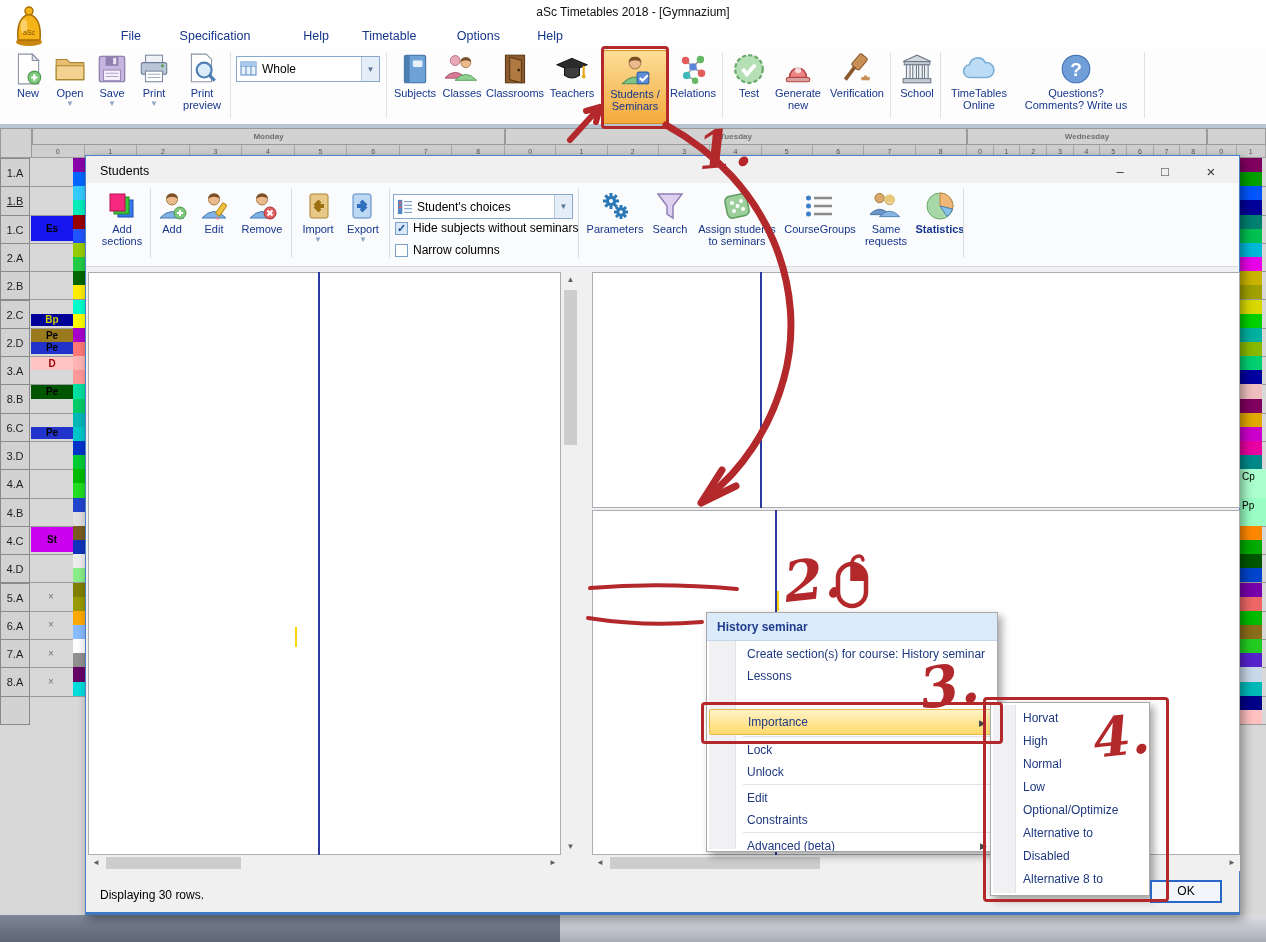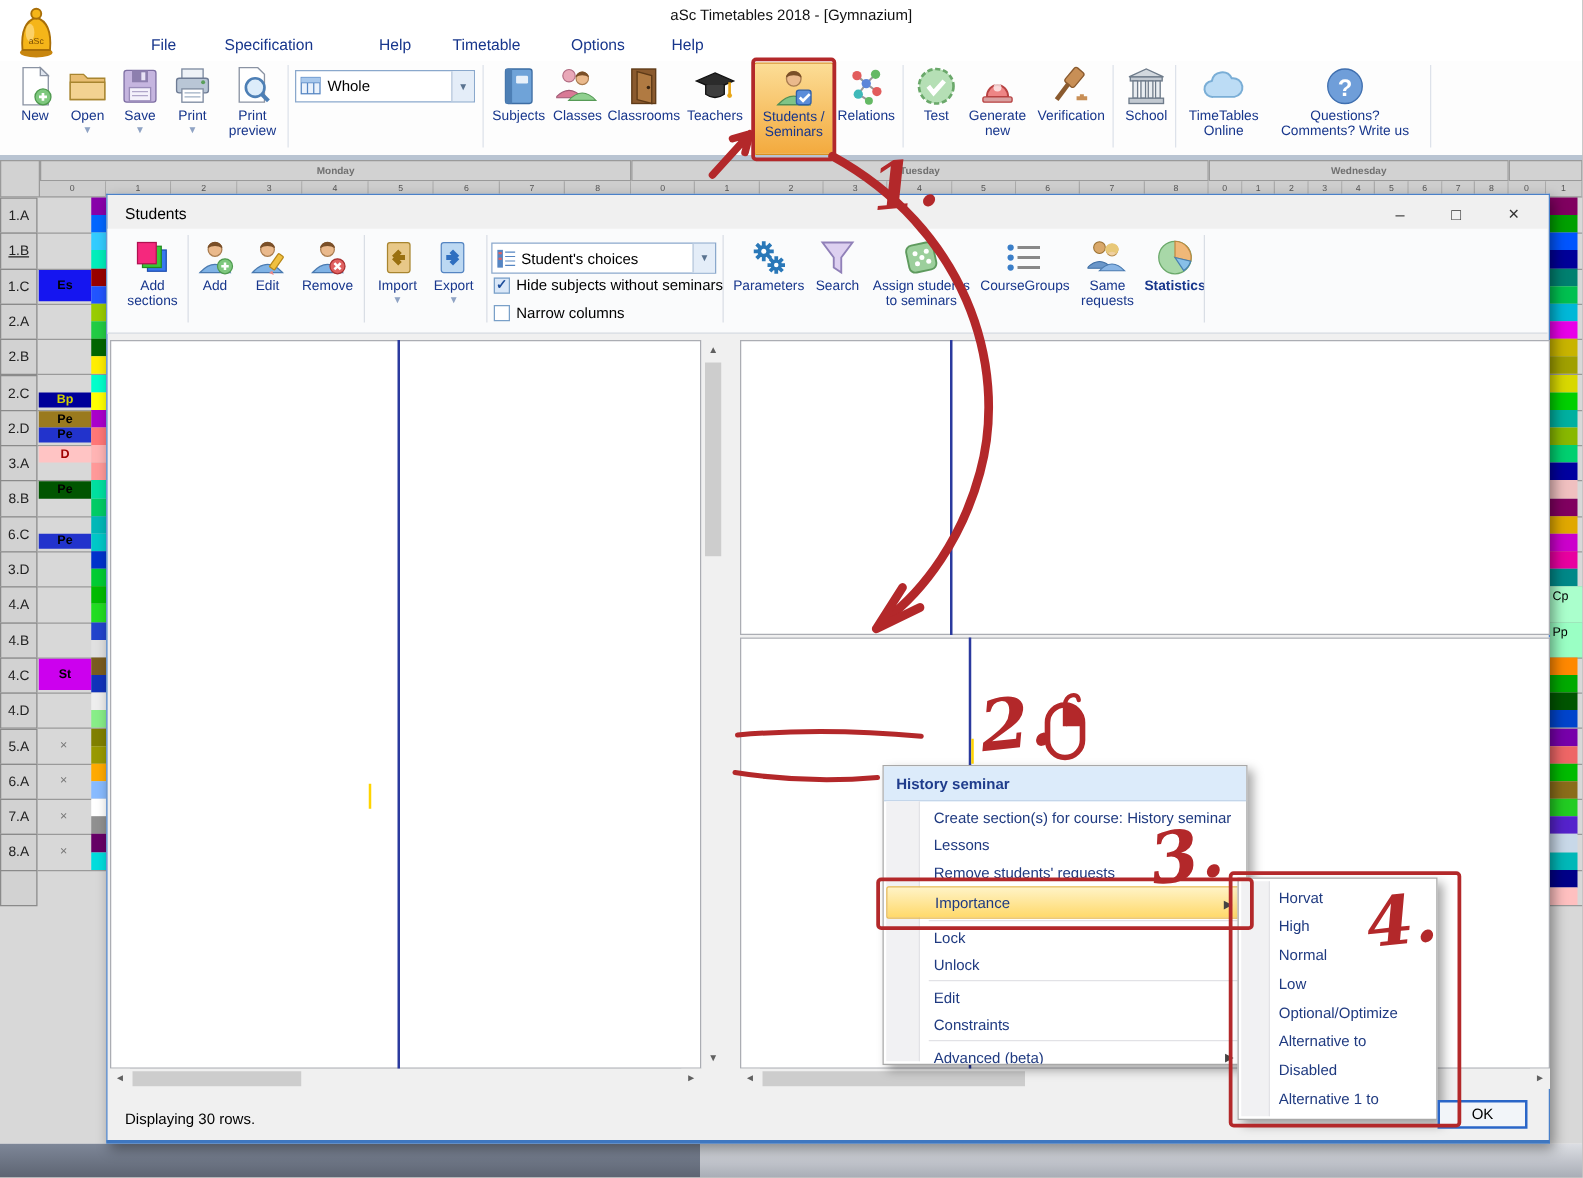--- a/index.html
+++ b/index.html
@@ -1097,41 +1097,40 @@
         <div class="thumb" style="left:18px;top:2px;width:210px;height:12px;"></div>
         <div class="arr" style="right:0;top:0;width:16px;height:16px;line-height:16px;">►</div>
       </div>
     </div>
 
   <div class="abs cmenu" id="cmenu">
     <div class="cmenu-hdr">History seminar</div>
     <div class="cmenu-gutter"></div>
   <div class="citem" style="top: 30px;">Create section(s) for course: History seminar</div>
       <div class="citem" style="top: 52px;">Lessons</div>
-      <div class="citem" style="top: 74px;">Remove students' requests</div>
       <div class="citem hl" style="top: 96px; height: 26px; line-height: 24px;">Importance<span class="subarrow" style="line-height:26px;">▶</span></div>
       <div class="csep" style="top: 123px;"></div>
       <div class="citem" style="top: 126px;">Lock</div>
       <div class="citem" style="top: 148px;">Unlock</div>
       <div class="csep" style="top: 171px;"></div>
       <div class="citem" style="top: 174px;">Edit</div>
       <div class="citem" style="top: 196px;">Constraints</div>
       <div class="csep" style="top: 219px;"></div>
       <div class="citem" style="top: 222px;">Advanced (beta)<span class="subarrow" style="line-height:22px;">▶</span></div>
     </div>
   <div class="abs smenu" id="smenu">
     <div class="smenu-gutter"></div>
   <div class="sitem" style="top: 4px;">Horvat</div>
       <div class="sitem" style="top: 27px;">High</div>
       <div class="sitem" style="top: 50px;">Normal</div>
       <div class="sitem" style="top: 73px;">Low</div>
       <div class="sitem" style="top: 96px;">Optional/Optimize</div>
       <div class="sitem" style="top: 119px;">Alternative to</div>
       <div class="sitem" style="top: 142px;">Disabled</div>
-      <div class="sitem" style="top: 165px;">Alternative 1 to</div>
+      <div class="sitem" style="top: 165px;">Alternative 8 to</div>
     </div>
 
   <div class="abs statusline">Displaying 30 rows.</div>
   <div class="abs okbtn">OK</div>
 
   <svg class="abs anno" width="1266" height="942" style="left:0;top:0;">
     <g stroke="#b3282a" fill="none" stroke-linecap="round">
       <path d="M 666,125 C 770,182 808,290 784,378 C 770,430 740,472 708,496" stroke-width="7"></path>
       <path d="M 701,503 L 722,470 M 701,503 L 736,486" stroke-width="7"></path>
       <path d="M 570,140 L 600,107 M 600,107 L 586,111 M 600,107 L 596,122" stroke-width="6"></path>

